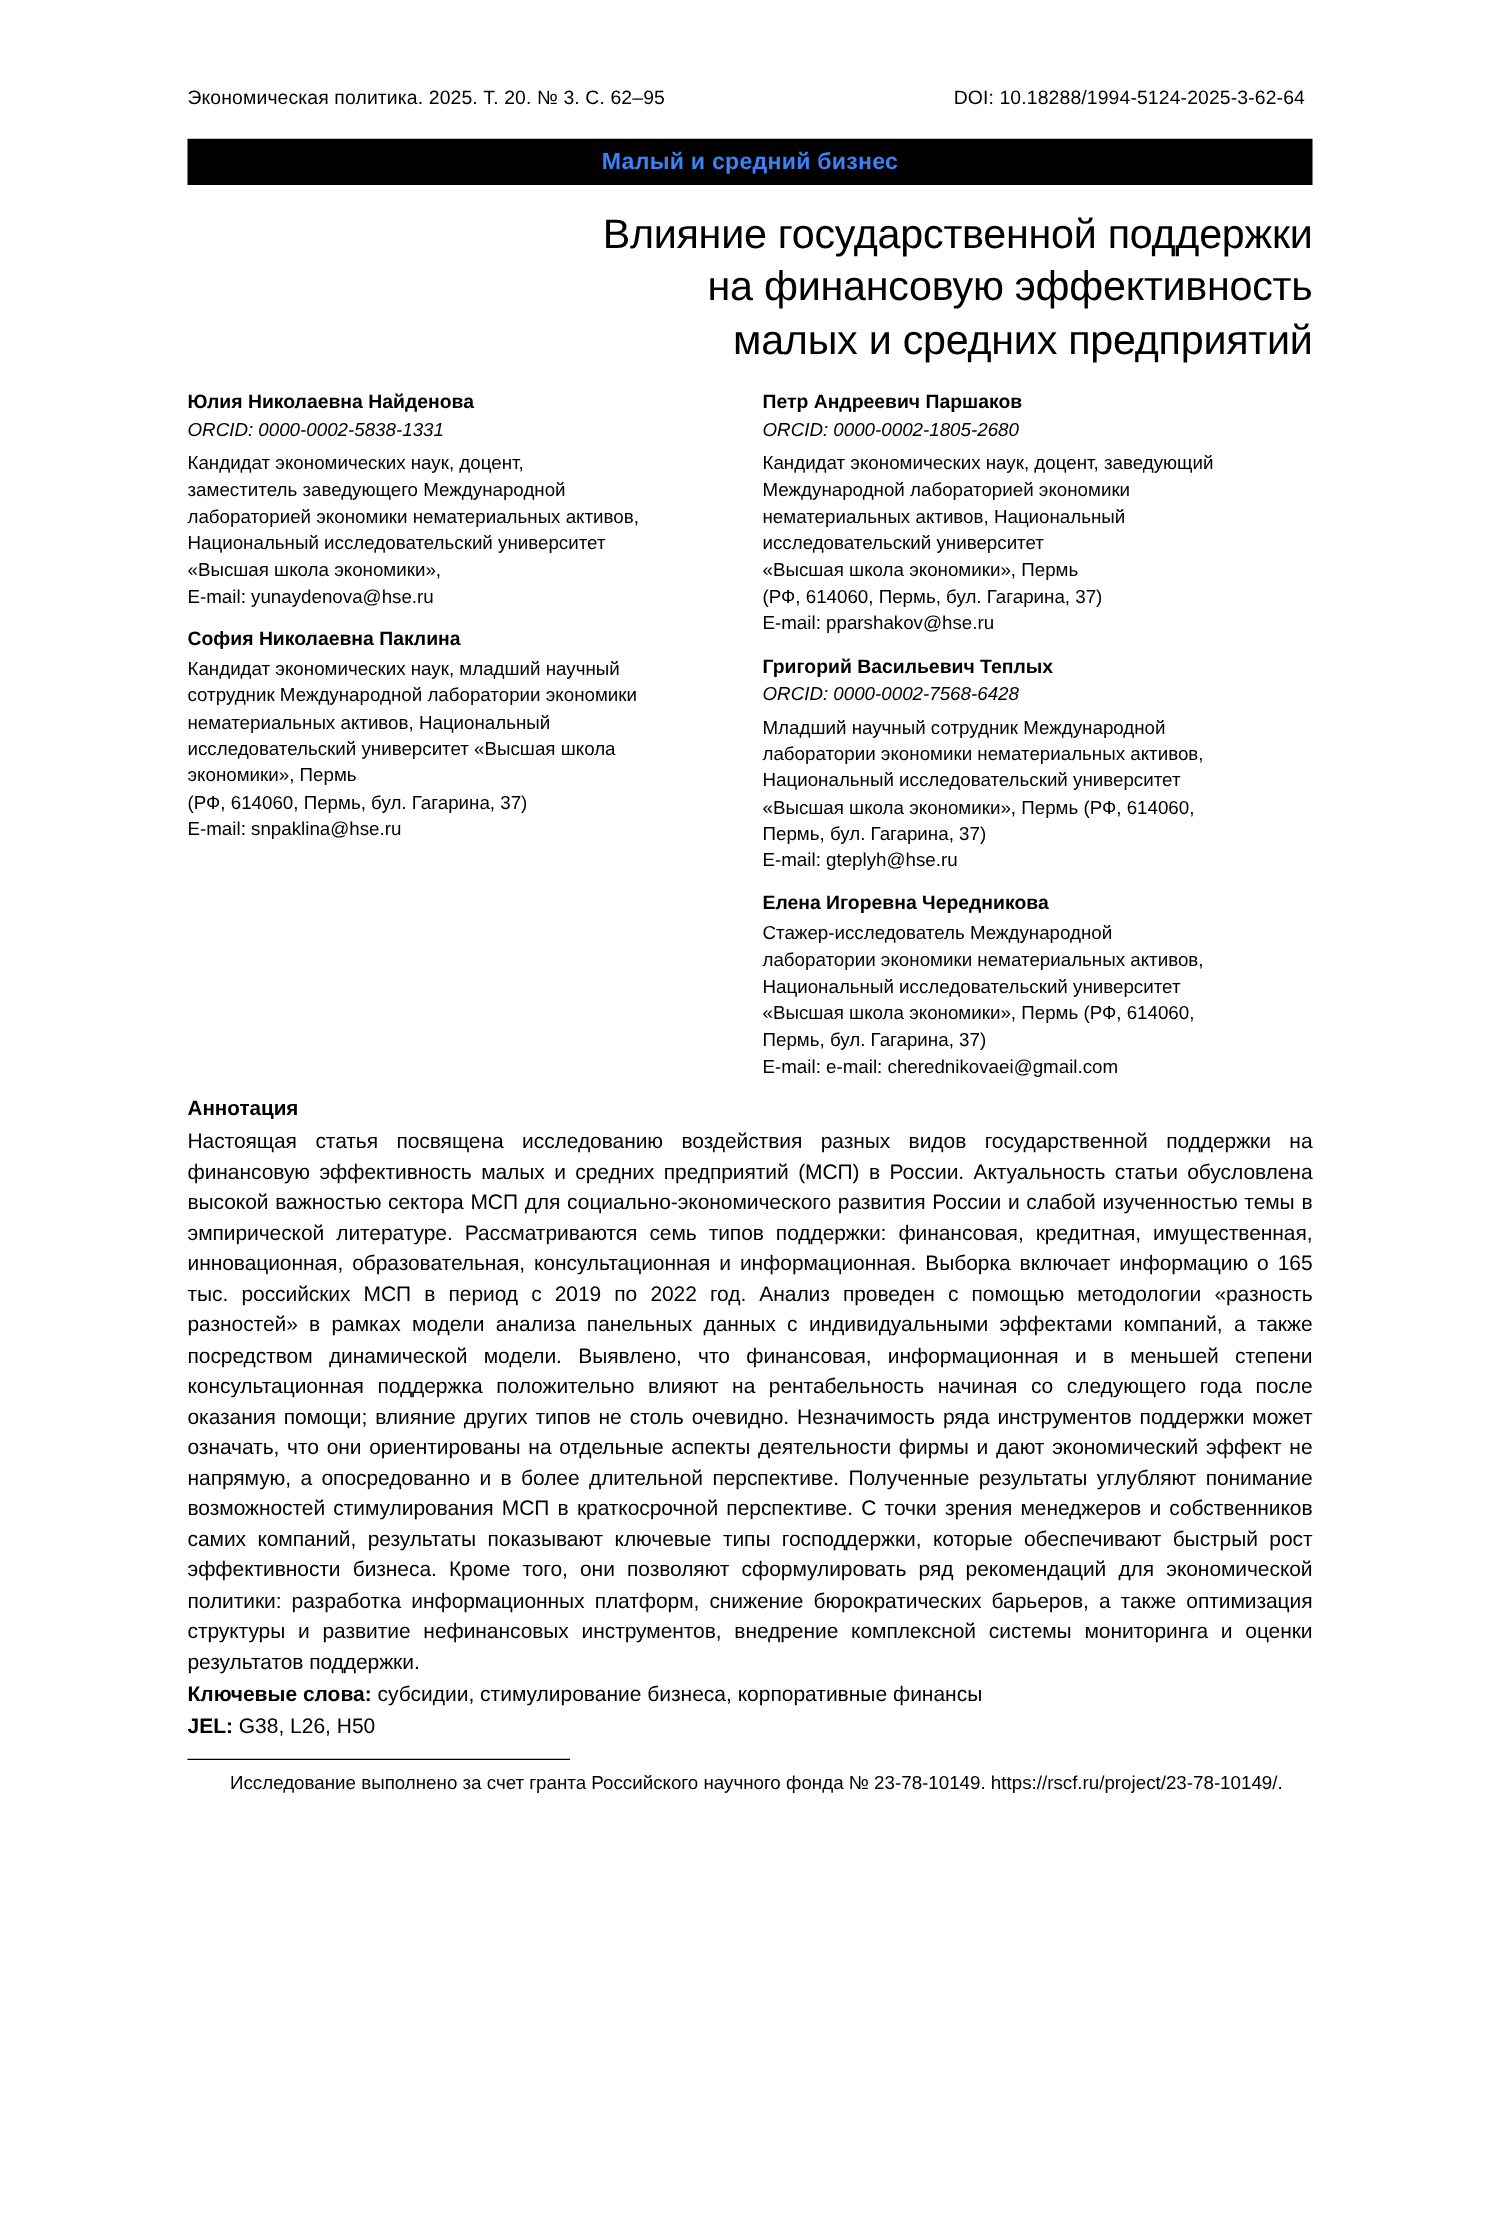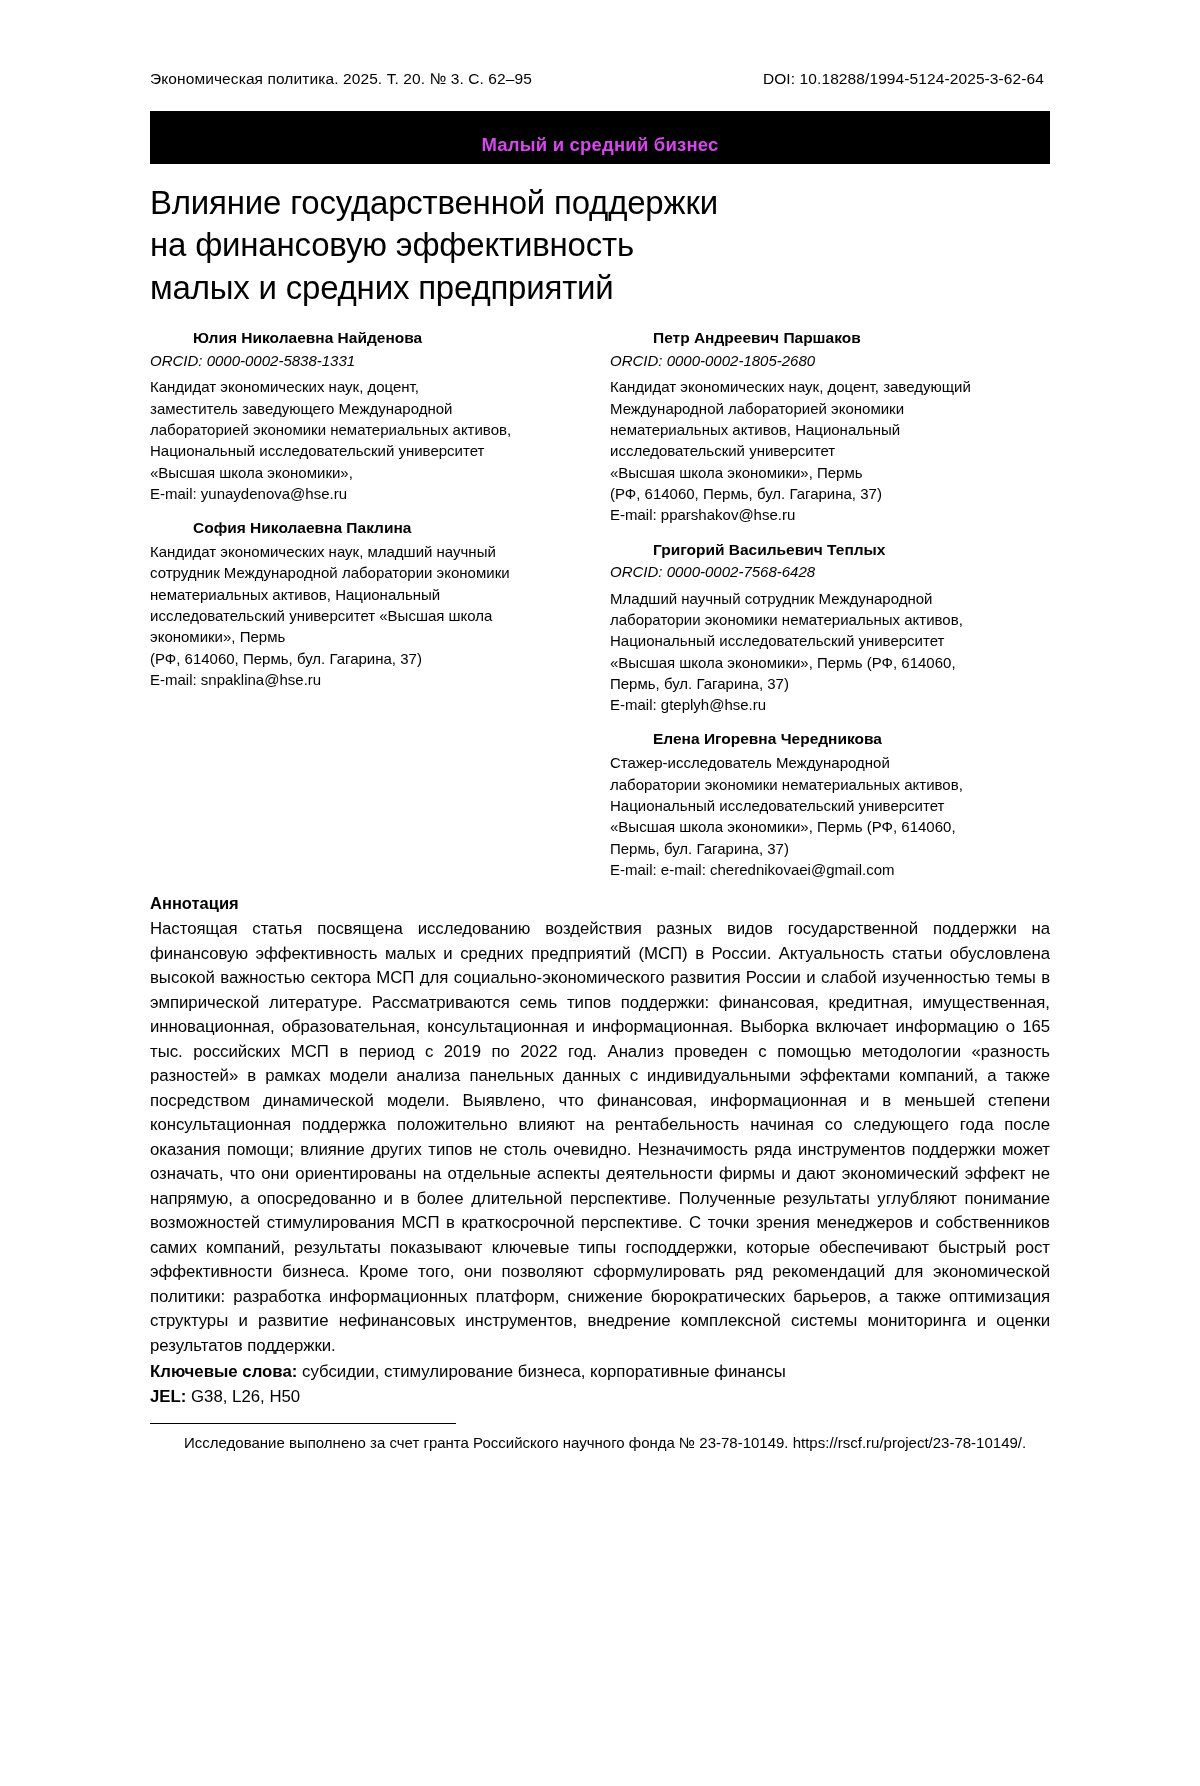--- a/index.html
+++ b/index.html
@@ -30,32 +30,32 @@
     line-height: 1.2;
     margin-bottom: 22px;
     letter-spacing: 0.1px;
   }
   .running-head .left { white-space: nowrap; }
   .running-head .right { white-space: nowrap; padding-right: 6px; }
 
   
   .banner {
     background: #000000;
-    color: #d946ef;
+    color: #3b82f6;
     text-align: center;
     font-weight: bold;
     font-size: 18.5px;
     letter-spacing: 0.2px;
-    padding: 23px 0 8px 0;
+    padding: 7px 0 8px 0;
     margin-bottom: 18px;
   }
 
   
   .title {
-    text-align: left;
+    text-align: right;
     font-size: 33px;
     line-height: 1.30;
     font-weight: normal;
     margin: 6px 0 18px 0;
     letter-spacing: -0.2px;
   }
   .title .line { display: block; }
 
   
   .authors {
@@ -69,21 +69,20 @@
   }
   .col.left  { padding-right: 22px; }
   .col.right { padding-left: 10px; }
 
   .author-block { margin-bottom: 14px; }
   .author-name {
     font-weight: bold;
     font-size: 15.5px;
     line-height: 1.35;
     margin-bottom: 2px;
-    margin-left: 43px;
   }
   .author-orcid {
     font-style: italic;
     font-size: 15px;
     line-height: 1.35;
     margin-bottom: 5px;
   }
   .author-affil {
     font-size: 15px;
     line-height: 1.42;

